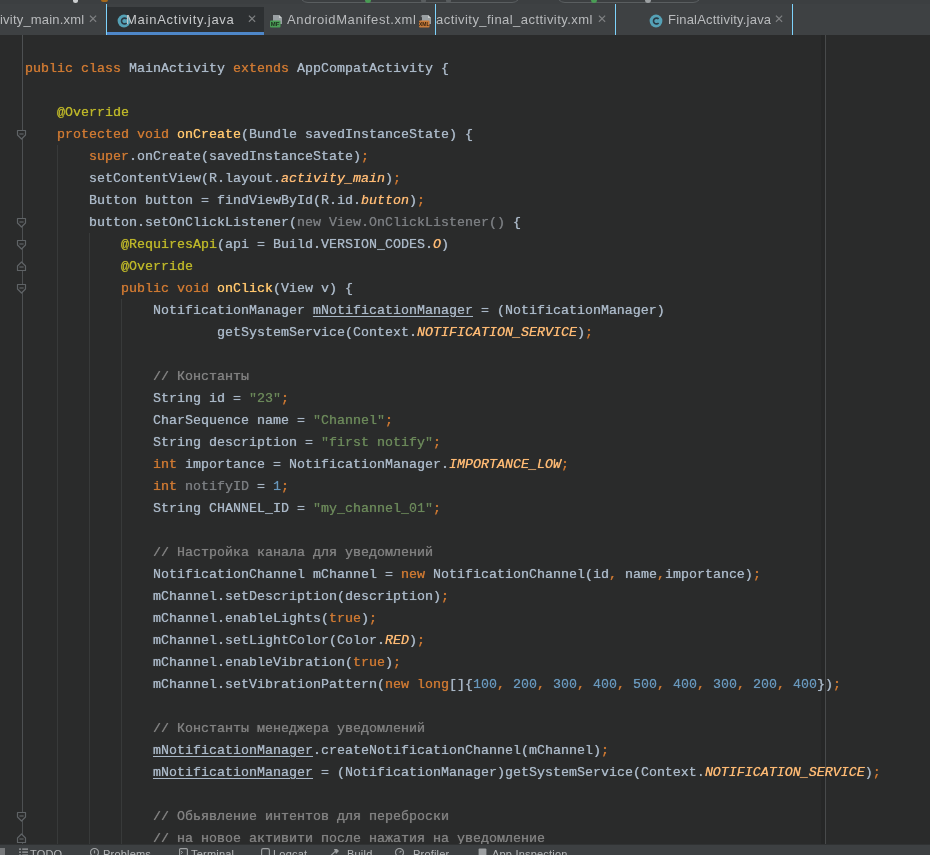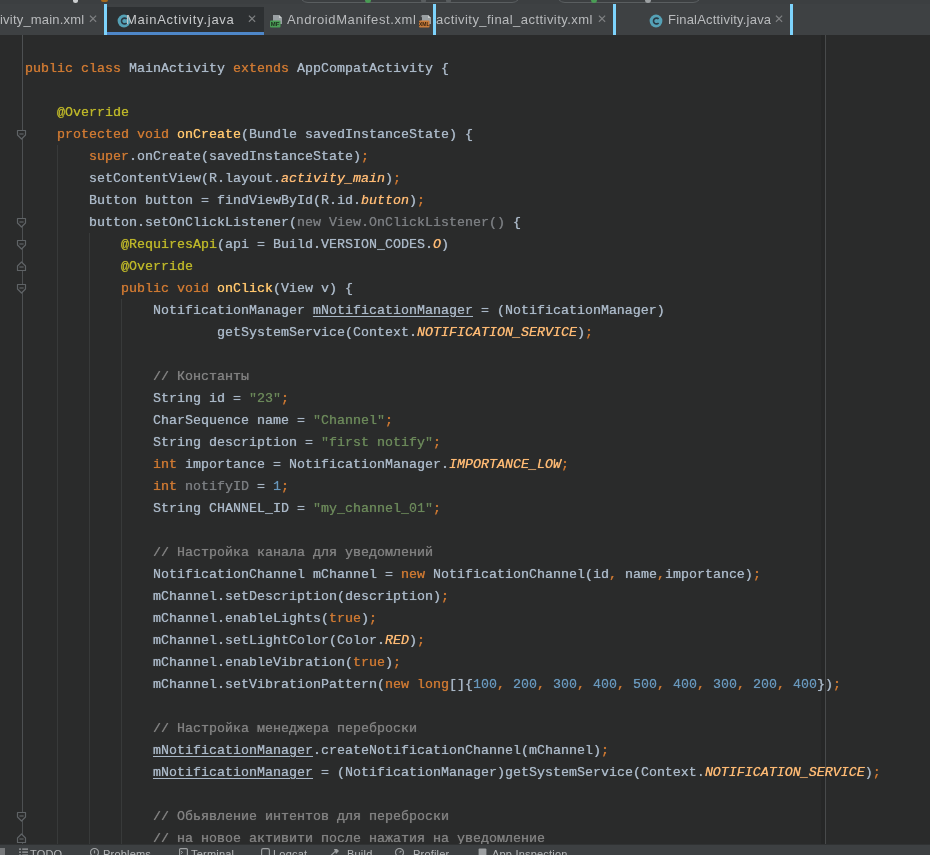--- a/index.html
+++ b/index.html
@@ -3,21 +3,21 @@
 <style>
 *{margin:0;padding:0;box-sizing:border-box}
 html,body{width:930px;height:855px;overflow:hidden;background:#2a2b2b}
 #root{position:relative;width:930px;height:855px;font-family:"Liberation Sans",sans-serif}
 
 #sliver{position:absolute;left:0;top:0;width:930px;height:4px;background:#3c3f41;overflow:hidden}
 .rrect{position:absolute;border:1px solid #5a5e60;border-radius:9px;height:28px;top:-25px;background:#3c3f41}
 .dot{position:absolute;border-radius:50%}
 
 #tabbar{position:absolute;left:0;top:4px;width:930px;height:31px;background:#3e4143;overflow:hidden}
-.tab{position:absolute;top:0;height:31px;color:#b9bbbd;font-size:13px;border-right:3px solid #7dd3fc}
+.tab{position:absolute;top:0;height:31px;color:#b9bbbd;font-size:13px;border-right:1px solid #7dd3fc}
 .tab .lbl{position:absolute;top:8px;letter-spacing:0.2px;white-space:nowrap}
 .tab .x{position:absolute;top:8px;color:#7f8183;font-size:12px}
 .tab.active{background:linear-gradient(#3e4143 0 3px,#2d3032 3px);border-right:none}
 .underline{position:absolute;left:107px;top:32px;width:157px;height:3px;background:#4e87c9}
 .ticon{position:absolute;top:10px}
 
 #editor{position:absolute;left:8px;top:35px;width:930px;height:809px;background:#2a2b2b;overflow:hidden}
 .vline{position:absolute;width:1px;background:#383a3a}
 #gutline{position:absolute;left:14px;top:0;width:1px;height:809px;background:#4d5052}
 #margin{position:absolute;left:813px;top:0;width:5px;height:809px;background:linear-gradient(90deg,#262727 0 4px,#484a4b 4px 5px)}
@@ -151,21 +151,21 @@
                 String CHANNEL_ID = <span class="s">"my_channel_01"</span><span class="k">;</span>
 
                 <span class="c">// Настройка канала для уведомлений</span>
                 NotificationChannel mChannel = <span class="k">new</span> NotificationChannel(id<span class="k">,</span> name<span class="k">,</span>importance)<span class="k">;</span>
                 mChannel.setDescription(description)<span class="k">;</span>
                 mChannel.enableLights(<span class="k">true</span>)<span class="k">;</span>
                 mChannel.setLightColor(Color.<span class="f">RED</span>)<span class="k">;</span>
                 mChannel.enableVibration(<span class="k">true</span>)<span class="k">;</span>
                 mChannel.setVibrationPattern(<span class="k">new</span> <span class="k">long</span>[]{<span class="n">100</span><span class="k">,</span> <span class="n">200</span><span class="k">,</span> <span class="n">300</span><span class="k">,</span> <span class="n">400</span><span class="k">,</span> <span class="n">500</span><span class="k">,</span> <span class="n">400</span><span class="k">,</span> <span class="n">300</span><span class="k">,</span> <span class="n">200</span><span class="k">,</span> <span class="n">400</span>})<span class="k">;</span>
 
-                <span class="c">// Настройка менеджера переброски</span>
+                <span class="c">// Константы менеджера уведомлений</span>
                 <span class="u">mNotificationManager</span>.createNotificationChannel(mChannel)<span class="k">;</span>
                 <span class="u">mNotificationManager</span> = (NotificationManager)getSystemService(Context.<span class="f">NOTIFICATION_SERVICE</span>)<span class="k">;</span>
 
                 <span class="c">// Обьявление интентов для переброски</span>
                 <span class="c">// на новое активити после нажатия на уведомление</span></pre>
 </div>
 <div id="botbar">
 
   <div class="bicon" style="left:0px;width:5px;height:8px;background:#77797b"></div>
   <svg class="bicon" style="left:19px" width="9" height="9" viewBox="0 0 9 9">

